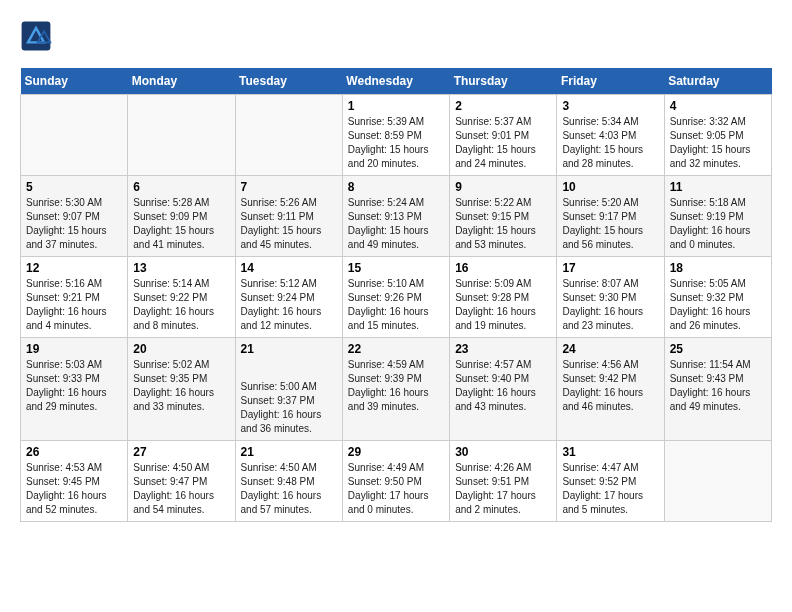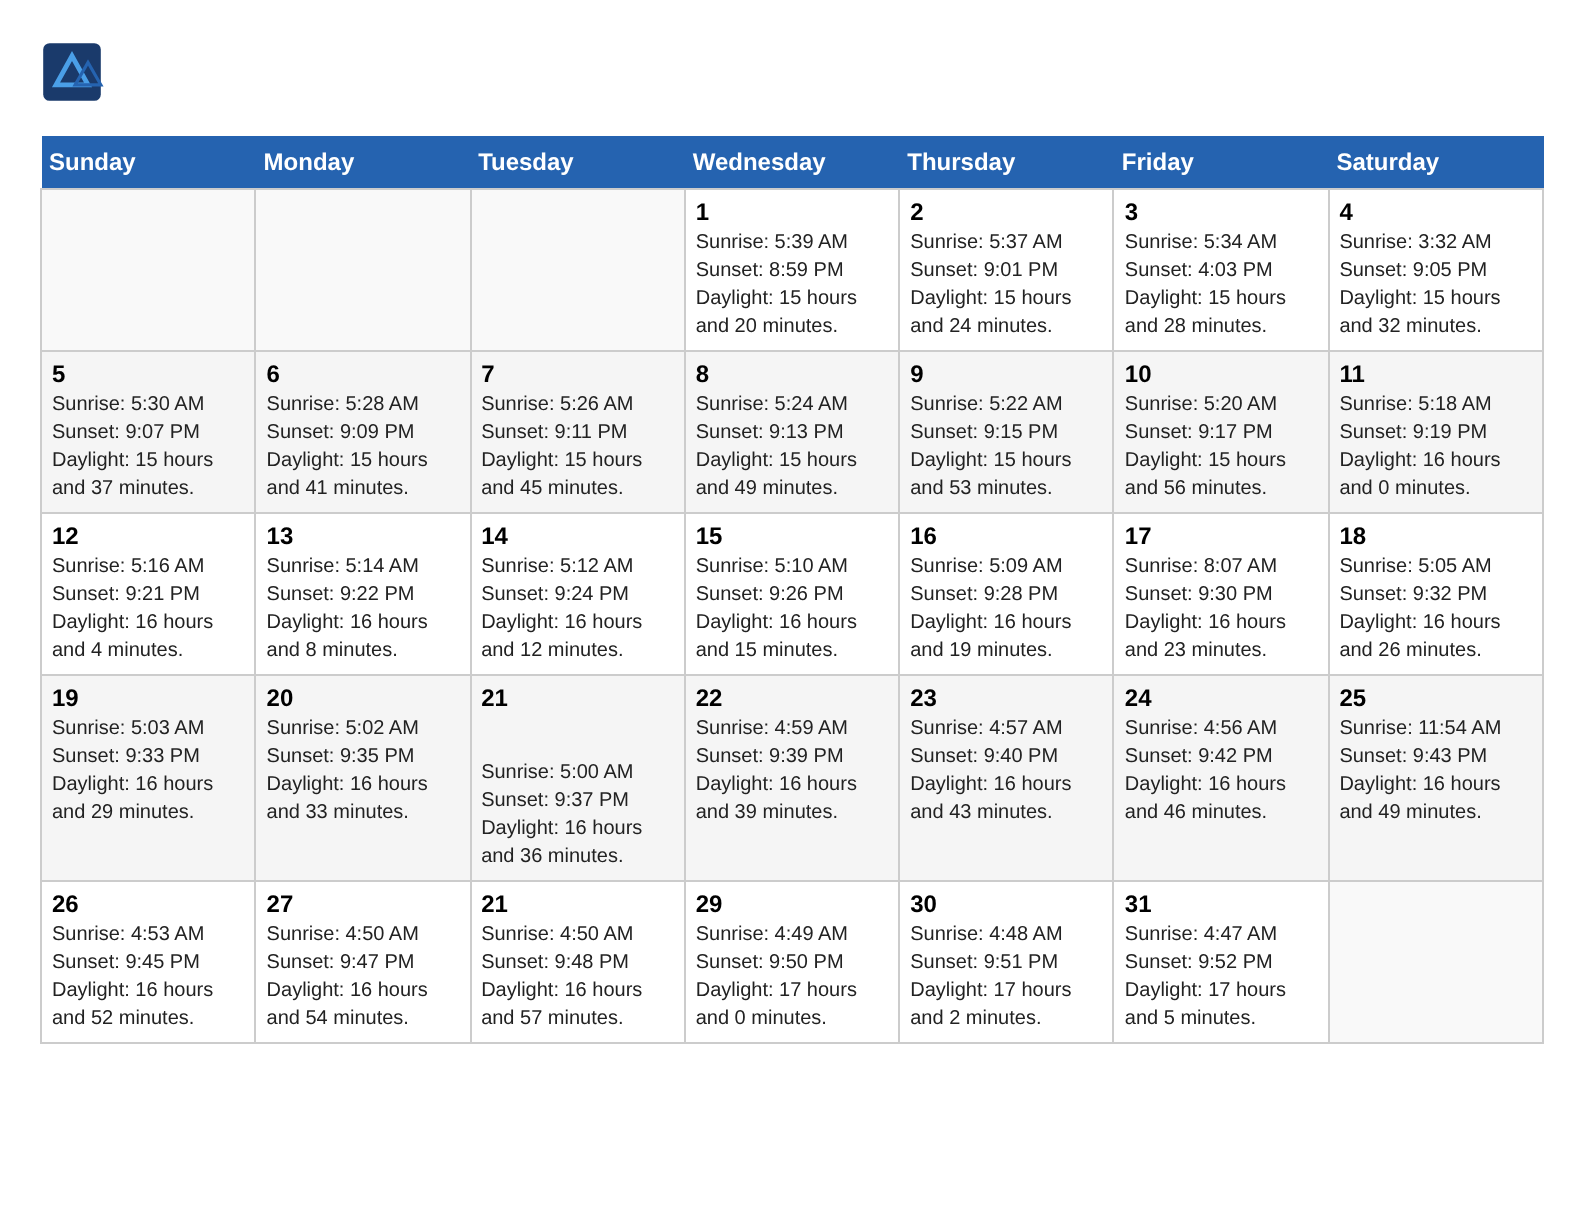--- a/index.html
+++ b/index.html
@@ -299,21 +299,21 @@
 Daylight: 16 hours and 57 minutes.</div>
         </td>
         <td>
           <div class="day-number">29</div>
           <div class="day-info" style="white-space: pre-line;">Sunrise: 4:49 AM
 Sunset: 9:50 PM
 Daylight: 17 hours and 0 minutes.</div>
         </td>
         <td>
           <div class="day-number">30</div>
-          <div class="day-info" style="white-space: pre-line;">Sunrise: 4:48 AM
+          <div class="day-info" style="white-space: pre-line;">Sunrise: 4:26 AM
 Sunset: 9:51 PM
 Daylight: 17 hours and 2 minutes.</div>
         </td>
         <td>
           <div class="day-number">31</div>
           <div class="day-info" style="white-space: pre-line;">Sunrise: 4:47 AM
 Sunset: 9:52 PM
 Daylight: 17 hours and 5 minutes.</div>
         </td>
         <td class="empty"></td>

